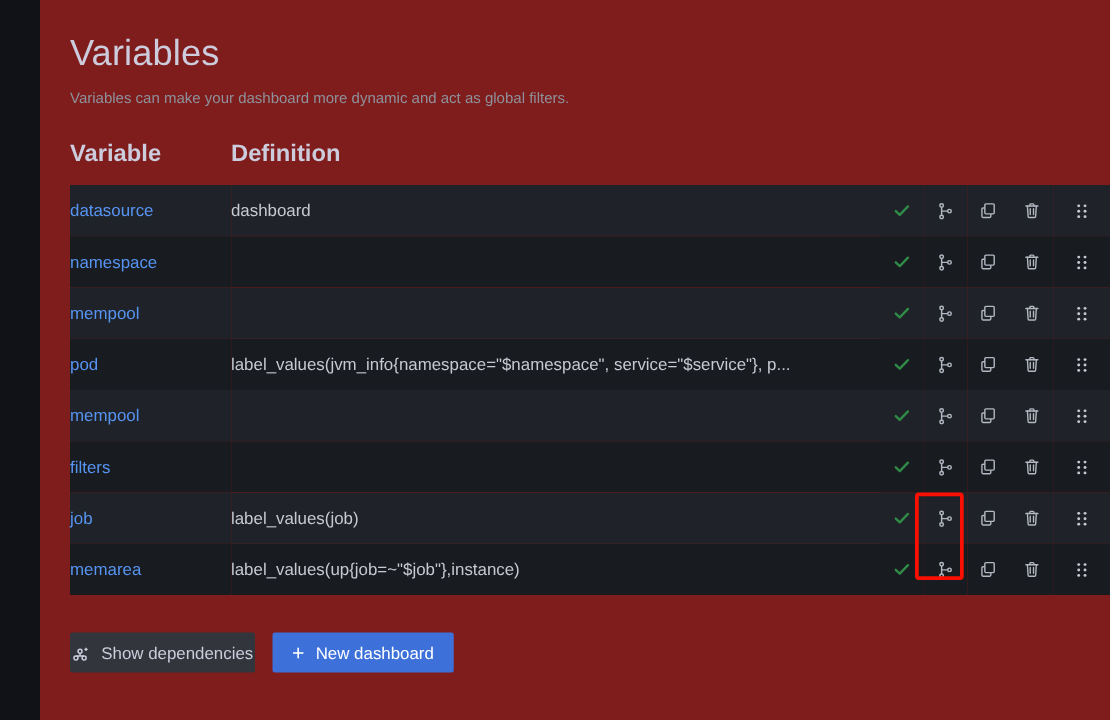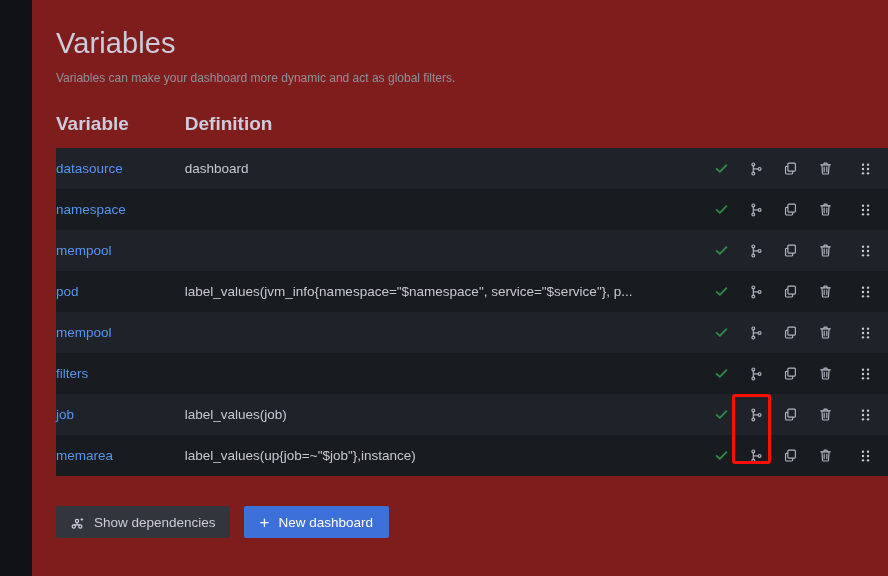--- a/index.html
+++ b/index.html
@@ -117,21 +117,21 @@
     padding: 30px 0 0 24px;
     display: flex;
     align-items: center;
     gap: 14px;
   }
   .btn {
     display: inline-flex;
     align-items: center;
     gap: 9px;
     height: 32px;
-    padding: 0 14px;
+    padding: 0 1px;
     border-radius: 2px;
     font-size: 13.5px;
     border: none;
     cursor: pointer;
     font-family: "Liberation Sans", sans-serif;
     white-space: nowrap;
   }
   .btn-secondary {
     background: #32363c;
     color: #ccccdc;

